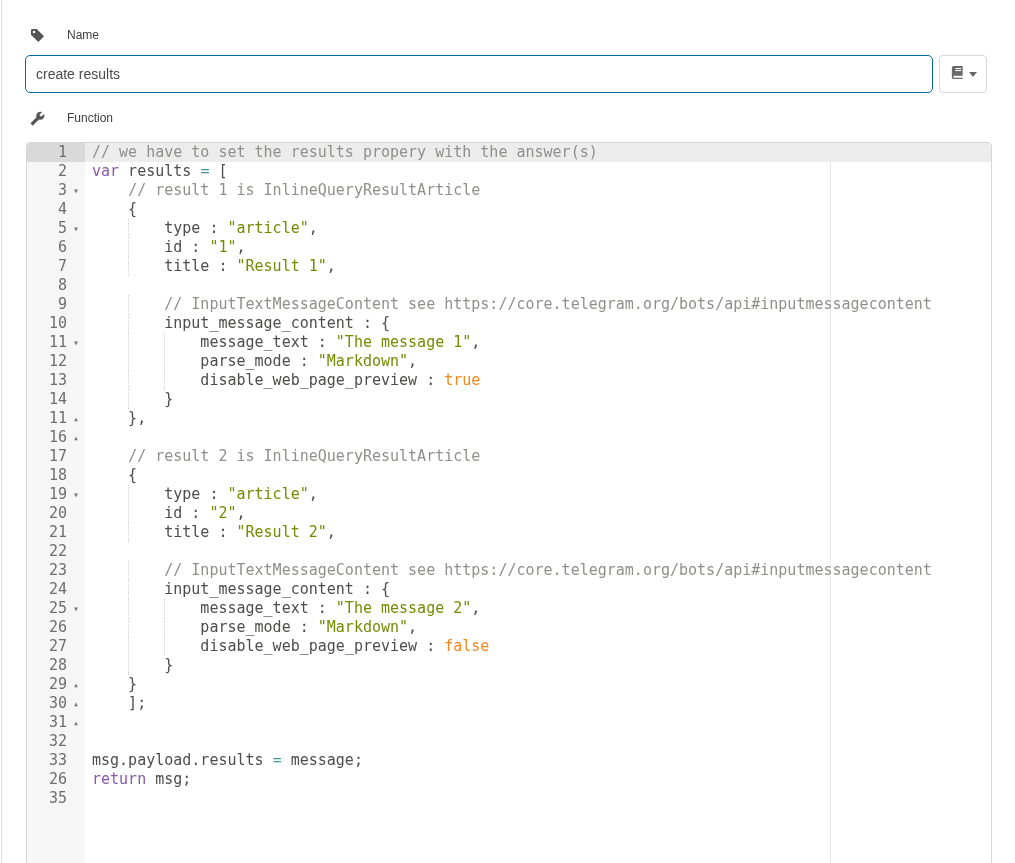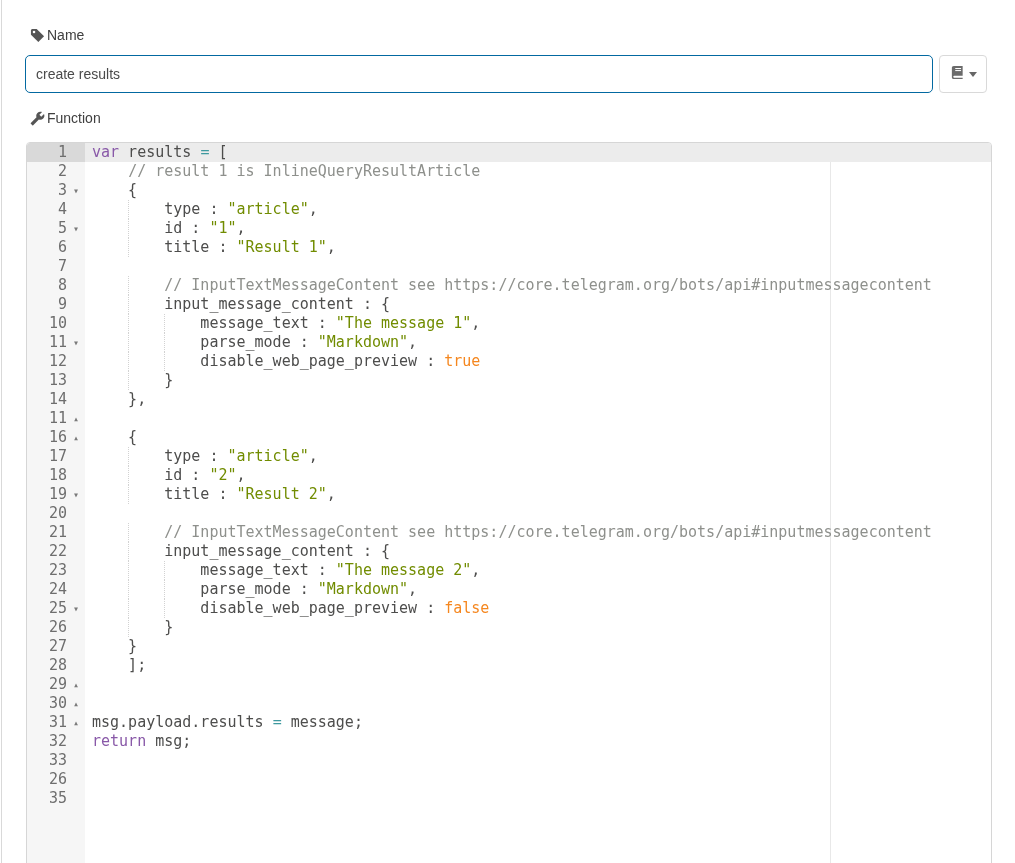--- a/index.html
+++ b/index.html
@@ -1,21 +1,21 @@
 <!DOCTYPE html>
 <html style="--c-text: #4d4d4c; --c-comment: #8e908c; --c-string: #718c00; --c-keyword: #8959a8; --c-operator: #3e999f; --c-constant: #f5871f;"><head>
 <meta charset="utf-8">
 <style>
   * { margin:0; padding:0; box-sizing:border-box; }
   html,body { width:1015px; height:863px; background:#fff; overflow:hidden;
               font-family:"Liberation Sans", sans-serif; position:relative; }
   .dialog-left-border { position:absolute; left:1px; top:0; bottom:0; width:1px; background:#d9d9d9; }
 
-  .field-label { position:absolute; left:30px; height:18px; display:flex; align-items:center; gap:2px;
-                 color:#404040; font-size:14px; }
+  .field-label { position:absolute; left:30px; height:18px; display:flex; align-items:center; gap:22px;
+                 color:#404040; font-size:12px; }
   .field-label svg { display:block; }
   #name-label { top:26px; }
   #function-label { top:109px; }
 
   .name-input { position:absolute; left:25px; top:55px; width:908px; height:38px;
                 border:1px solid #0369a1; border-radius:5px; background:#fff;
                 font-family:"Liberation Sans", sans-serif; font-size:14px; color:#4a4a4a;
                 padding:0 10px; outline:none; }
   .library-button { position:absolute; left:939px; top:55px; width:48px; height:38px;
                     border:1px solid #d9d9d9; border-radius:4px; background:#fff;
@@ -120,35 +120,37 @@
       <div class="gutter-cell"><span class="num">28</span><span class="fold"></span></div>
       <div class="gutter-cell"><span class="num">29</span><span class="fold">▴</span></div>
       <div class="gutter-cell"><span class="num">30</span><span class="fold">▴</span></div>
       <div class="gutter-cell"><span class="num">31</span><span class="fold">▴</span></div>
       <div class="gutter-cell"><span class="num">32</span><span class="fold"></span></div>
       <div class="gutter-cell"><span class="num">33</span><span class="fold"></span></div>
       <div class="gutter-cell"><span class="num">26</span><span class="fold"></span></div>
       <div class="gutter-cell"><span class="num">35</span><span class="fold"></span></div>
     </div>
   <div class="code-lines">
+      <div class="code-line"><span class="tok-comment">// we have to set the results propery with the answer(s)</span></div>
       <div class="code-line"><span class="tok-keyword">var</span><span class="tok-text"> results </span><span class="tok-operator">=</span><span class="tok-text"> [</span></div>
       <div class="code-line"><span class="tok-text">    </span><span class="tok-comment">// result 1 is InlineQueryResultArticle</span></div>
       <div class="code-line"><span class="tok-text">    {</span></div>
       <div class="code-line"><span class="indent-guide" style="left: calc(4ch + 7px);"></span><span class="tok-text">        type : </span><span class="tok-string">"article"</span><span class="tok-text">,</span></div>
       <div class="code-line"><span class="indent-guide" style="left: calc(4ch + 7px);"></span><span class="tok-text">        id : </span><span class="tok-string">"1"</span><span class="tok-text">,</span></div>
       <div class="code-line"><span class="indent-guide" style="left: calc(4ch + 7px);"></span><span class="tok-text">        title : </span><span class="tok-string">"Result 1"</span><span class="tok-text">,</span></div>
       <div class="code-line"></div>
       <div class="code-line"><span class="indent-guide" style="left: calc(4ch + 7px);"></span><span class="tok-text">        </span><span class="tok-comment">// InputTextMessageContent see https://core.telegram.org/bots/api#inputmessagecontent</span></div>
       <div class="code-line"><span class="indent-guide" style="left: calc(4ch + 7px);"></span><span class="tok-text">        input_message_content : {</span></div>
       <div class="code-line"><span class="indent-guide" style="left: calc(4ch + 7px);"></span><span class="indent-guide" style="left: calc(8ch + 7px);"></span><span class="tok-text">            message_text : </span><span class="tok-string">"The message 1"</span><span class="tok-text">,</span></div>
       <div class="code-line"><span class="indent-guide" style="left: calc(4ch + 7px);"></span><span class="indent-guide" style="left: calc(8ch + 7px);"></span><span class="tok-text">            parse_mode : </span><span class="tok-string">"Markdown"</span><span class="tok-text">,</span></div>
       <div class="code-line"><span class="indent-guide" style="left: calc(4ch + 7px);"></span><span class="indent-guide" style="left: calc(8ch + 7px);"></span><span class="tok-text">            disable_web_page_preview : </span><span class="tok-constant">true</span></div>
       <div class="code-line"><span class="indent-guide" style="left: calc(4ch + 7px);"></span><span class="tok-text">        }</span></div>
       <div class="code-line"><span class="tok-text">    },</span></div>
       <div class="code-line"></div>
+      <div class="code-line"><span class="tok-text">    </span><span class="tok-comment">// result 2 is InlineQueryResultArticle</span></div>
       <div class="code-line"><span class="tok-text">    {</span></div>
       <div class="code-line"><span class="indent-guide" style="left: calc(4ch + 7px);"></span><span class="tok-text">        type : </span><span class="tok-string">"article"</span><span class="tok-text">,</span></div>
       <div class="code-line"><span class="indent-guide" style="left: calc(4ch + 7px);"></span><span class="tok-text">        id : </span><span class="tok-string">"2"</span><span class="tok-text">,</span></div>
       <div class="code-line"><span class="indent-guide" style="left: calc(4ch + 7px);"></span><span class="tok-text">        title : </span><span class="tok-string">"Result 2"</span><span class="tok-text">,</span></div>
       <div class="code-line"></div>
       <div class="code-line"><span class="indent-guide" style="left: calc(4ch + 7px);"></span><span class="tok-text">        </span><span class="tok-comment">// InputTextMessageContent see https://core.telegram.org/bots/api#inputmessagecontent</span></div>
       <div class="code-line"><span class="indent-guide" style="left: calc(4ch + 7px);"></span><span class="tok-text">        input_message_content : {</span></div>
       <div class="code-line"><span class="indent-guide" style="left: calc(4ch + 7px);"></span><span class="indent-guide" style="left: calc(8ch + 7px);"></span><span class="tok-text">            message_text : </span><span class="tok-string">"The message 2"</span><span class="tok-text">,</span></div>
       <div class="code-line"><span class="indent-guide" style="left: calc(4ch + 7px);"></span><span class="indent-guide" style="left: calc(8ch + 7px);"></span><span class="tok-text">            parse_mode : </span><span class="tok-string">"Markdown"</span><span class="tok-text">,</span></div>
       <div class="code-line"><span class="indent-guide" style="left: calc(4ch + 7px);"></span><span class="indent-guide" style="left: calc(8ch + 7px);"></span><span class="tok-text">            disable_web_page_preview : </span><span class="tok-constant">false</span></div>

